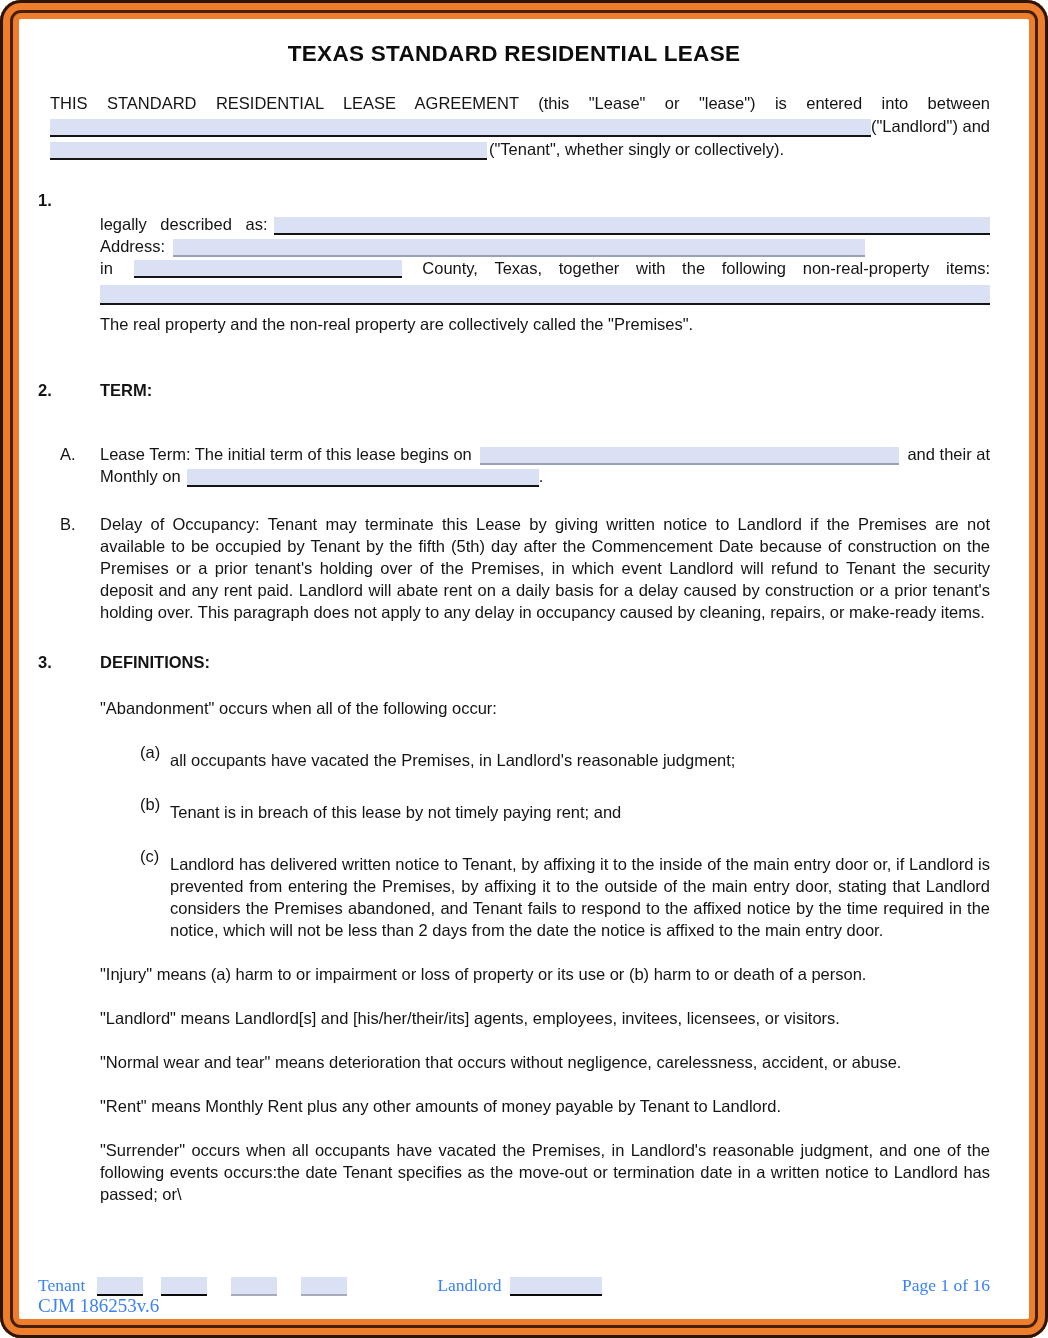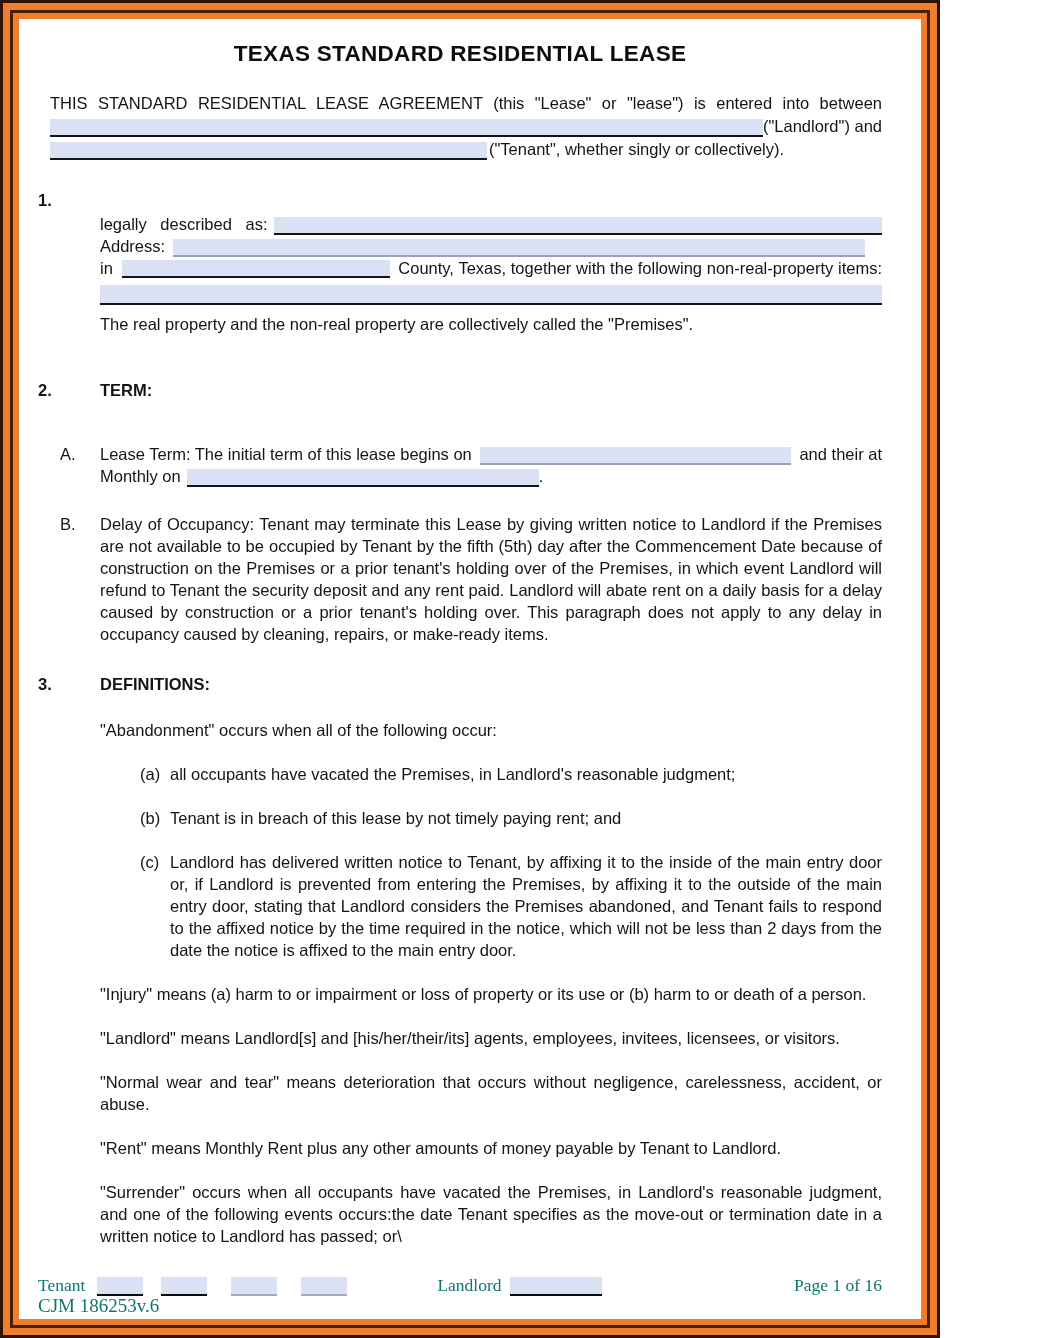--- a/index.html
+++ b/index.html
@@ -1,28 +1,29 @@
 <!DOCTYPE html>
 <html><head>
 <meta charset="utf-8">
 <style>
   * { box-sizing: border-box; }
   html,body { margin:0; padding:0; background:#ffffff; }
   body { font-family:"Liberation Sans", sans-serif; }
 
   .page {
     position:relative;
-    width:940px; height:1338px;
+    width:1048px; height:1338px;
     background:#ffffff;
     box-shadow:
       inset 0 0 0 3px  #2a1508,
       inset 0 0 0 10px #ee7e2c,
       inset 0 0 0 13px #47200c,
       inset 0 0 0 19px #ee7e2c;
     overflow:hidden;
+    border-radius:21px;
   }
   .content {
     position:absolute; inset:19px;
     padding:10px 39px 0 19px;
     font-size:16.5px; line-height:22px; color:#141414;
   }
 
   h1.title {
     text-align:center; font-size:22.5px; font-weight:bold;
     letter-spacing:.3px; margin:14px 0 0 0; color:#0d0d0d;
@@ -65,26 +66,26 @@
 
   .sub { display:flex; margin-left:-40px; }
   .sub-letter { width:40px; flex:none; }
   .sub-a { margin-top:42px; }
   .sub-b { margin-top:26px; }
   .ul { text-underline-offset:3px; }
 
   .lead-def { margin-top:24px; }
   .def-item { display:flex; margin-top:22px; margin-left:40px; }
   .def-marker { width:30px; flex:none; }
-  .def-text { flex:1 1 auto; text-align:justify; }
+  .def-text { flex:1 1 auto; text-align:justify;margin-top:8px; }
   .def-par { margin-top:22px; }
 
   .footer {
     position:absolute; left:38px; right:58px; bottom:24px;
-    font-family:"Liberation Serif", serif; font-size:17.5px; color:#0f766e;margin-top:20px;
+    font-family:"Liberation Serif", serif; font-size:17.5px; color:#3b82f6;margin-top:20px;
   }
   .frow { display:flex; align-items:flex-end; }
   .ffl { width:46px; height:19px; background:#dbe1f5; flex:none; }
   .ffl.b1 { border-bottom:2px solid #0a0a0a; margin-left:12px; }
   .ffl.b2 { border-bottom:2px solid #0a0a0a; margin-left:18px; }
   .ffl.g1 { border-bottom:2px solid #a9acb8; margin-left:24px; }
   .ffl.g2 { border-bottom:2px solid #a9acb8; margin-left:24px; }
   .lfl { width:92px; height:19px; background:#dbe1f5;
          border-bottom:2px solid #0a0a0a; margin-left:8px; flex:none; }
   .landlord-label { margin-left:90px; }

